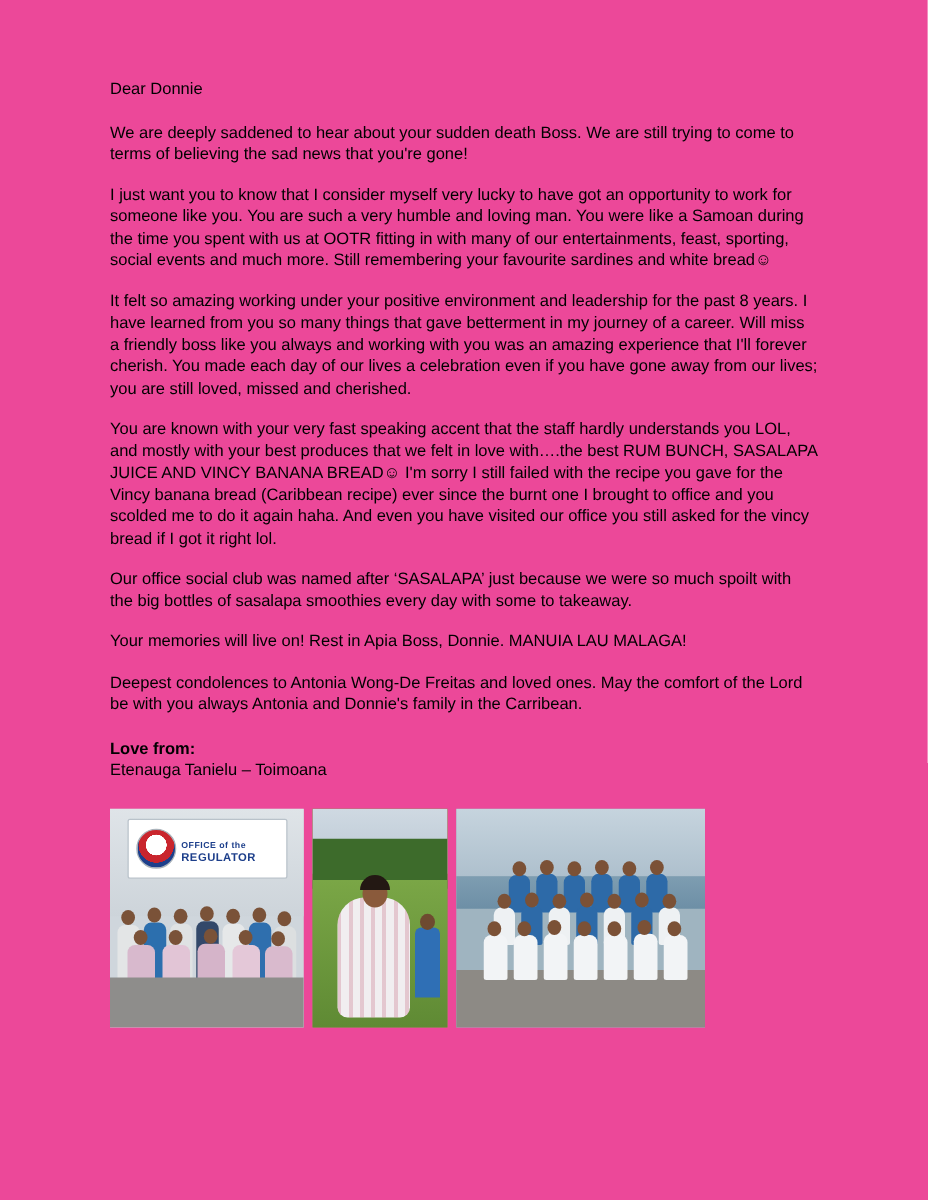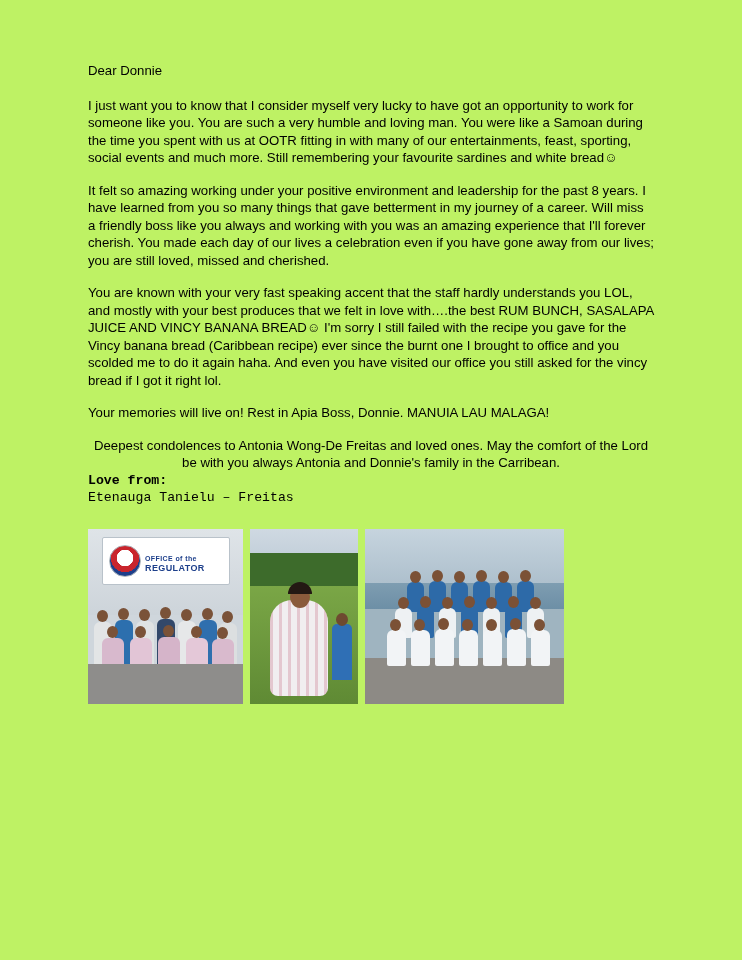--- a/index.html
+++ b/index.html
@@ -11,43 +11,42 @@
     width: 742px;
     height: 960px;
     font-family: "Liberation Sans", sans-serif;
     color: #000000;
     position: relative;
     overflow: hidden;
   }
   .page {
     width: 742px;
     height: 960px;
-    background: #bef264;
+    background: #ec4899;
     position: relative;
     box-sizing: border-box;
     padding: 62px 88px 16px 88px;
   }
   .letter {
     font-size: 13.2px;
     line-height: 17.5px;
     color: #010101;
   }
   .para {
     margin: 0 0 15px 0;
     text-align: left;
   }
   .para:last-of-type {
     margin-bottom: 0;
-    text-align: center;
   }
   .salutation {
     margin: 0 0 17px 0;
   }
   .signoff-block {
-    font-family: Liberation Mono, monospace;
+    margin-top: 18px;
   }
   .signoff-title {
     font-weight: bold;
     margin: 0;
   }
   .signoff-line {
     margin: 0;
   }
   .photos {
     margin-top: 22px;
@@ -222,29 +221,31 @@
   }
 </style>
 </head>
 <body>
 
 <div class="page">
   <div class="letter">
 
     <p class="salutation">Dear Donnie</p>
 
+    <p class="para">We are deeply saddened to hear about your sudden death Boss. We are still trying to come to terms of believing the sad news that you're gone!</p>
     <p class="para">I just want you to know that I consider myself very lucky to have got an opportunity to work for someone like you.  You are such a very humble and loving man.  You were like a Samoan during the time you spent with us at OOTR fitting in with many of our entertainments, feast, sporting, social events and much more.  Still remembering your favourite sardines and white bread☺</p>
     <p class="para">It felt so amazing working under your positive environment and leadership for the past 8 years.  I have learned from you so many things that gave betterment in my journey of a career.  Will miss a friendly boss like you always and working with you was an amazing experience that I'll forever cherish. You made each day of our lives a celebration even if you have gone away from our lives; you are still loved, missed and cherished.</p>
     <p class="para">You are known with your very fast speaking accent that the staff hardly understands you LOL, and mostly with your best produces that we felt in love with….the best RUM BUNCH, SASALAPA JUICE AND VINCY BANANA BREAD☺  I'm sorry I still failed with the recipe you gave for the Vincy banana bread (Caribbean recipe) ever since the burnt one I brought to office and you scolded me to do it again haha.  And even you have visited our office you still asked for the vincy bread if I got it right lol.</p>
+    <p class="para">Our office social club was named after ‘SASALAPA’ just because we were so much spoilt with the big bottles of sasalapa smoothies every day with some to takeaway.</p>
     <p class="para">Your memories will live on!  Rest in Apia Boss, Donnie.  MANUIA LAU MALAGA!</p>
     <p class="para">Deepest condolences to Antonia Wong-De Freitas and loved ones. May the comfort of the Lord be with you always Antonia and Donnie's family in the Carribean.</p>
 
     <div class="signoff-block">
       <p class="signoff-title">Love from:</p>
-      <p class="signoff-line">Etenauga Tanielu – Freitas</p>
+      <p class="signoff-line">Etenauga Tanielu – Toimoana</p>
     </div>
 
     <div class="photos">
 
       <div class="photo photo1">
         <div class="p1-wall"></div>
         <div class="p1-banner">
           <div class="p1-banner-logo"></div>
           <div class="p1-banner-t1">OFFICE of the</div>
           <div class="p1-banner-t2">REGULATOR</div>

